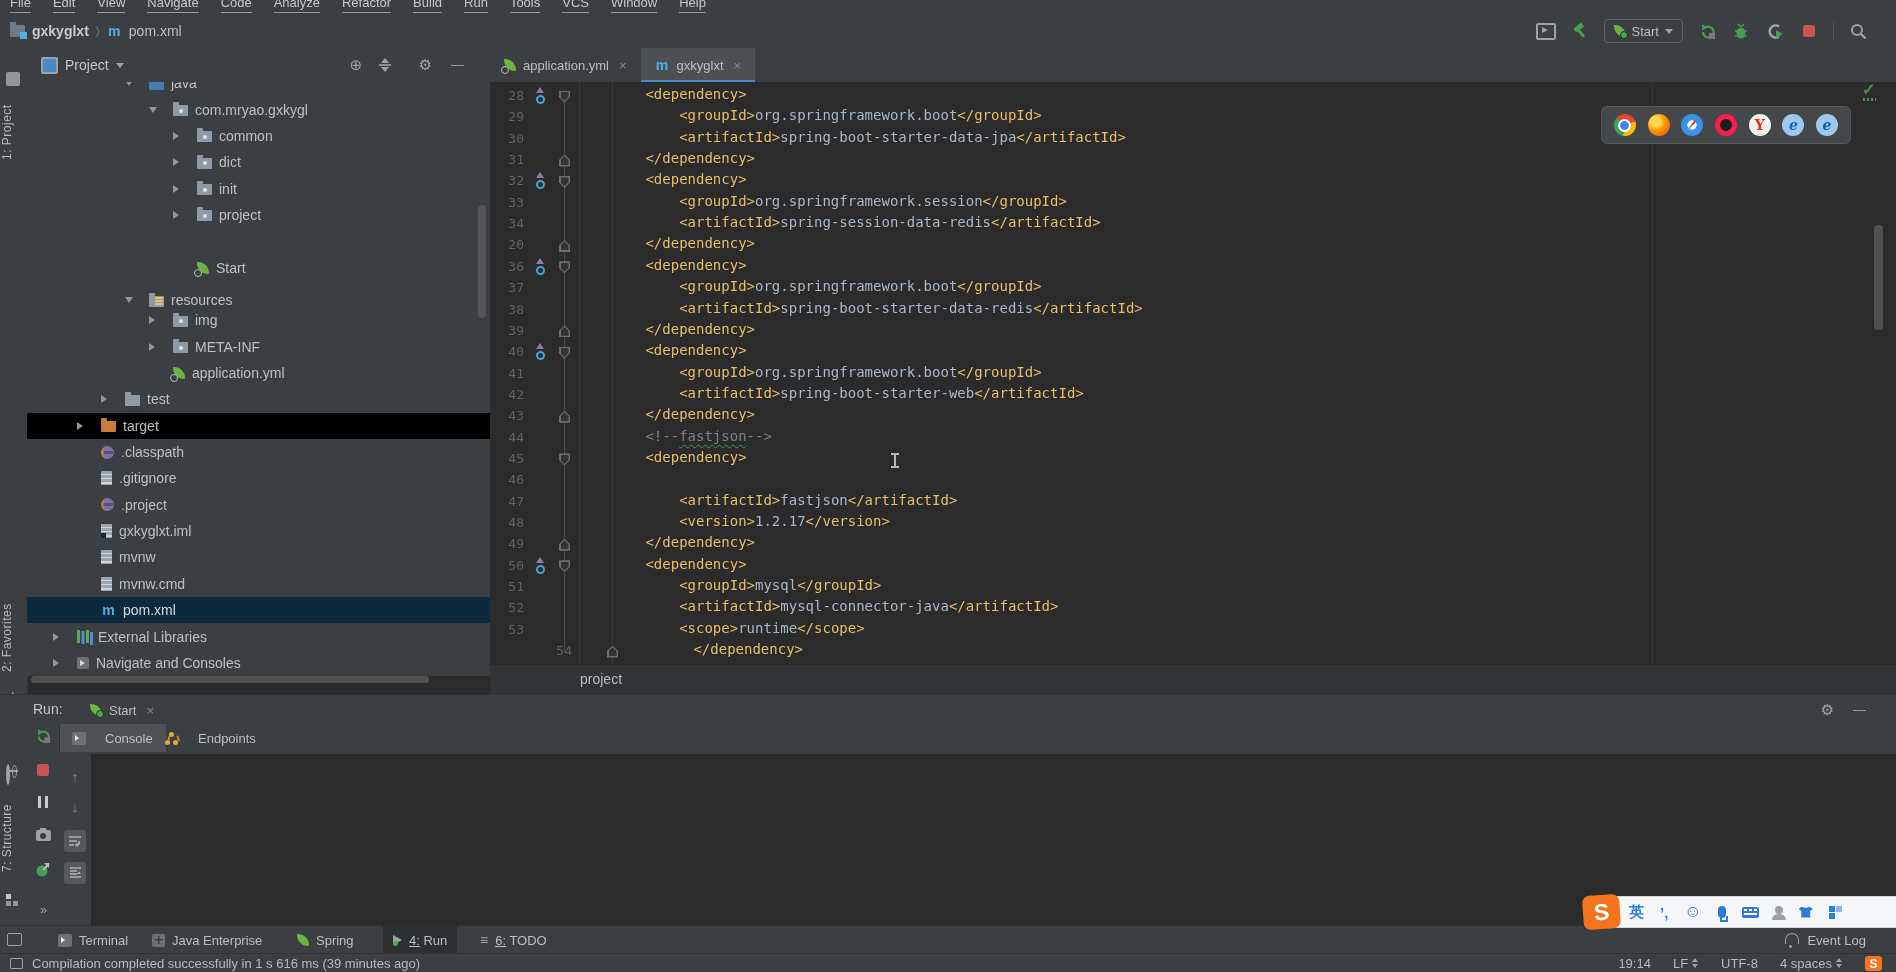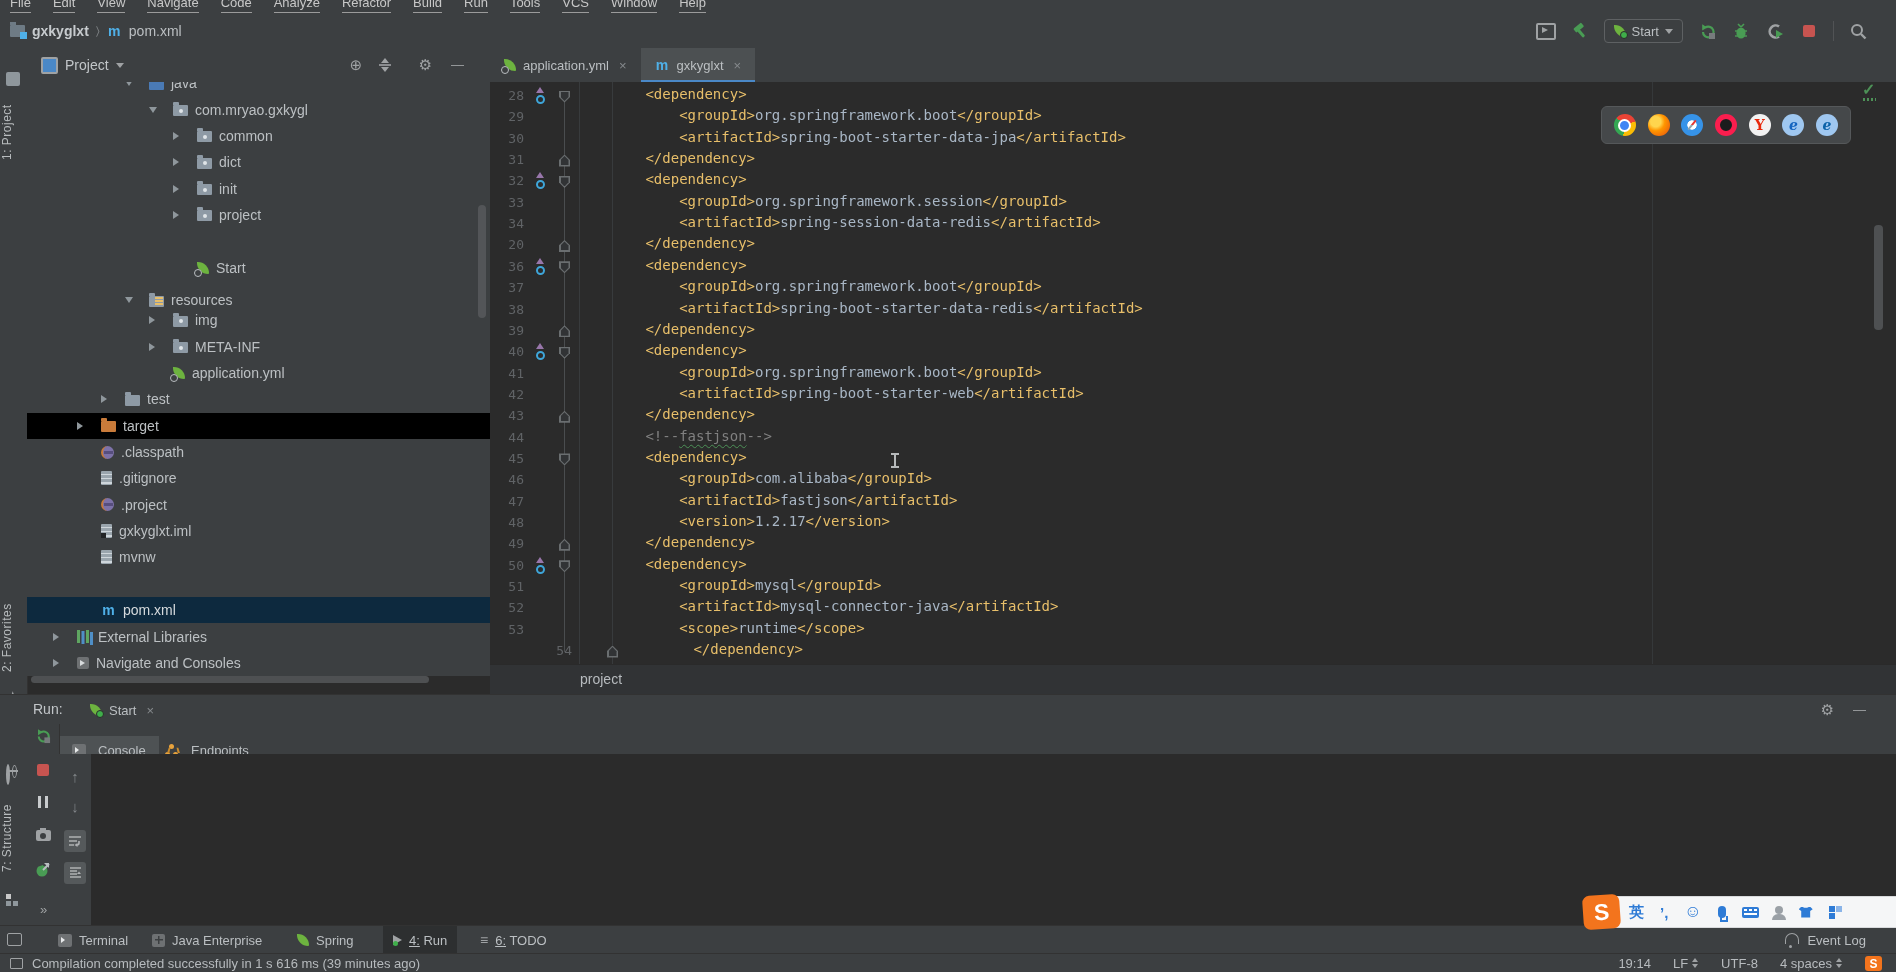--- a/index.html
+++ b/index.html
@@ -132,21 +132,21 @@
   #ed-vscroll{position:absolute;left:1384px;top:143px;width:9px;height:105px;background:#585a5c;border-radius:4px;opacity:.8;}
   
   #breadcrumb-bar{position:absolute;left:490px;top:664px;width:1406px;height:30px;background:#313335;border-top:1px solid #2a2a2a;}
   #breadcrumb-bar span{position:absolute;left:90px;top:6px;font-size:14px;color:#b7bbbe;}
   
   #run-header{position:absolute;left:0;top:694px;width:1896px;height:30px;background:#3c3f41;border-top:1px solid #323232;}
   .run-label{position:absolute;left:33px;top:6px;font-size:14px;color:#c2c6c9;}
   .run-tab{position:absolute;left:78px;top:0;height:30px;display:flex;align-items:center;gap:7px;padding:0 12px;font-size:13px;color:#bbbfc2;}
   #run-header .ph-icons{right:22px;height:30px;}
   #console-tabs{position:absolute;left:0;top:724px;width:1896px;height:30px;background:#3c3f41;}
-  .ctab{position:absolute;top:12px;height:28px;display:flex;align-items:center;gap:12px;padding:0 13px;font-size:13px;color:#bbbfc2;}
+  .ctab{position:absolute;top:0;height:28px;display:flex;align-items:center;gap:19px;padding:0 13px;font-size:13px;color:#bbbfc2;}
   .ctab.sel{background:#4e5254;}
   .term-ico{width:14px;height:13px;background:#6e7173;border-radius:2px;position:relative;}
   .term-ico::before{content:"";position:absolute;left:3px;top:3px;border-left:4px solid #e8eaeb;border-top:3px solid transparent;border-bottom:3px solid transparent;}
   .ep-ico{width:14px;height:13px;position:relative;}
   .ep-ico::before{content:"";position:absolute;width:5px;height:5px;border-radius:50%;background:#E8A33D;left:0;bottom:0;box-shadow:8px 0 0 #E8A33D,4px -8px 0 #E8A33D;}
   .ep-ico::after{content:"";position:absolute;left:3px;top:3px;width:7px;height:6px;border-left:2px solid #c98a2b;border-right:2px solid #c98a2b;transform:perspective(10px) rotateX(30deg);}
   #console-body{position:absolute;left:91px;top:754px;width:1805px;height:171px;background:#2b2b2b;}
   #run-colA{position:absolute;left:27px;top:724px;width:32px;height:201px;background:#3c3f41;border-right:1px solid #323232;}
   #run-colB{position:absolute;left:59px;top:754px;width:32px;height:171px;background:#3c3f41;border-right:1px solid #323232;}
   .cbtn{position:absolute;left:0;width:32px;display:flex;align-items:center;justify-content:center;}
@@ -432,20 +432,26 @@
         <span class="arrslot"></span>
         <span class="ic ic-file iml"></span>
         <span class="tlabel">gxkyglxt.iml</span>
       </div>
       <div class="trow" style="top: 462.3px;">
         <span class="tind" style="width: 50px;"></span>
         <span class="arrslot"></span>
         <span class="ic ic-file"></span>
         <span class="tlabel">mvnw</span>
       </div>
+      <div class="trow" style="top: 488.65px;">
+        <span class="tind" style="width: 50px;"></span>
+        <span class="arrslot"></span>
+        <span class="ic ic-file"></span>
+        <span class="tlabel">mvnw.cmd</span>
+      </div>
       <div class="trow selected" style="top: 515px;">
         <span class="tind" style="width: 50px;"></span>
         <span class="arrslot"></span>
         <span class="ic ic-m">m</span>
         <span class="tlabel">pom.xml</span>
       </div>
       <div class="trow" style="top: 541.35px;">
         <span class="tind" style="width: 26px;"></span>
         <span class="arrslot">
           <i class="arr r"></i>
@@ -582,21 +588,20 @@
         </div>
         <div class="eline" style="top: 366.95px;">
           <span class="lnum">45</span>
           <span class="fold down">
             <i></i>
           </span>
           <span class="code" style="padding-left: 67.44px;"><span class="sg-tag">&lt;dependency&gt;</span></span>
         </div>
         <div class="eline" style="top: 388.3px;">
           <span class="lnum">46</span>
-          <span class="code" style="padding-left: 101.16px;"><span class="sg-tag">&lt;groupId&gt;</span><span class="sg-text">com.alibaba</span><span class="sg-tag">&lt;/groupId&gt;</span></span>
         </div>
         <div class="eline" style="top: 409.65px;">
           <span class="lnum">47</span>
           <span class="code" style="padding-left: 101.16px;"><span class="sg-tag">&lt;artifactId&gt;</span><span class="sg-text">fastjson</span><span class="sg-tag">&lt;/artifactId&gt;</span></span>
         </div>
         <div class="eline" style="top: 431px;">
           <span class="lnum">48</span>
           <span class="code" style="padding-left: 101.16px;"><span class="sg-tag">&lt;version&gt;</span><span class="sg-text">1.2.17</span><span class="sg-tag">&lt;/version&gt;</span></span>
         </div>
         <div class="eline" style="top: 452.35px;">

